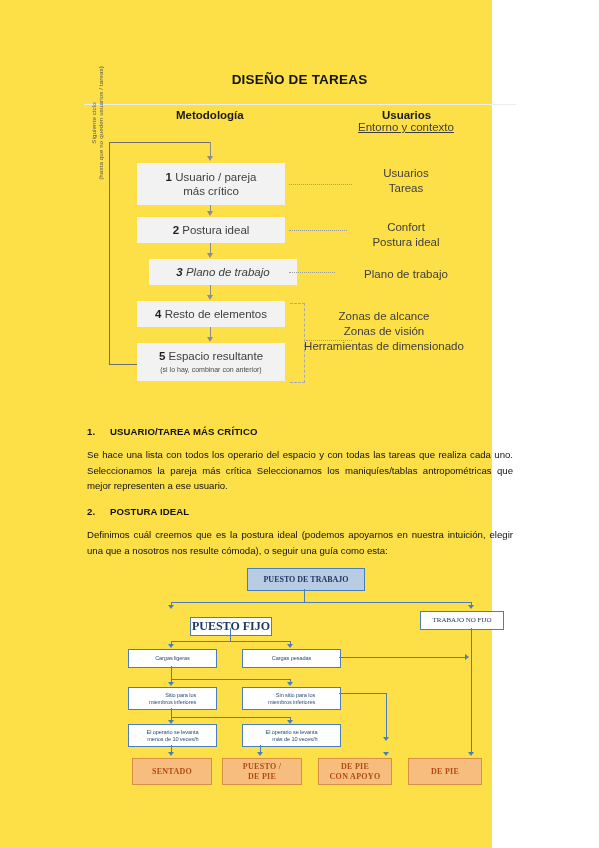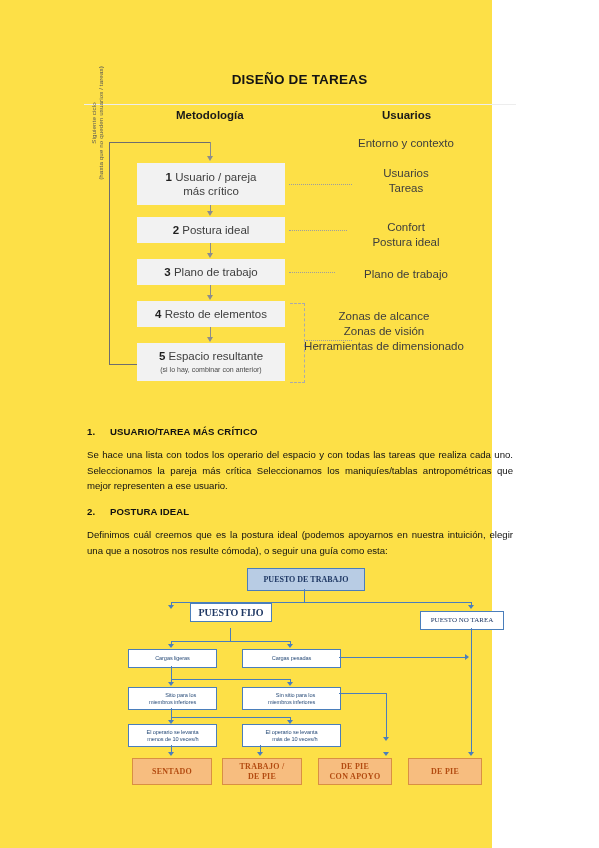--- a/index.html
+++ b/index.html
@@ -72,34 +72,34 @@
   }
   .fbox b { color: #1f1f1f; font-weight: bold; }
   .fbox .sub {
     font-size: 7px;
     color: #4a4a4a;
     margin-top: 2px;
   }
 
   .fb1 { left: 53px;  top: 63px;  width: 148px; height: 42px; }
   .fb2 { left: 53px;  top: 117px; width: 148px; height: 26px; }
-  .fb3 { left: 53px;  top: 159px; width: 148px; height: 26px; }
+  .fb3 { left: 65px;  top: 159px; width: 148px; height: 26px; font-style: italic; }
   .fb4 { left: 53px;  top: 201px; width: 148px; height: 26px; }
   .fb5 { left: 53px;  top: 243px; width: 148px; height: 38px; }
 
   
   .fact {
     position: absolute;
     color: #3d3d3d;
     font-size: 11.5px;
     text-align: center;
     line-height: 1.3;
     width: 220px;
   }
-  .fact.f0 { left: 212px; top: 36px; }
+  .fact.f0 { left: 212px; top: 20px; text-decoration: underline; }
   .fact.f1 { left: 212px; top: 66px; }
   .fact.f2 { left: 212px; top: 120px; }
   .fact.f3 { left: 212px; top: 167px; }
   .fact.f4 { left: 190px; top: 209px; }
 
   
   .vline { position: absolute; background: #8c8c8c; width: 1px; }
   .arrowhead {
     position: absolute;
     width: 0; height: 0;
@@ -336,22 +336,22 @@
     <div class="bl-v" style="left:304px; top:29px; height:13px;"></div>
 
     <div class="bl-h" style="left:171px; top:42px; width:300px;"></div>
 
     <div class="bl-v" style="left:171px; top:42px; height:5px;"></div>
     <div class="bl-arrow" style="left:168px; top:45px;"></div>
 
     <div class="bl-v" style="left:471px; top:42px; height:5px;"></div>
     <div class="bl-arrow" style="left:468px; top:45px;"></div>
 
-    <div class="bbox" style="left:190px; top:43px; width:80px; height:17px; font-size:10px; font-weight:bold;">PUESTO FIJO</div>
-    <div class="bbox" style="left:420px; top:51px; width:82px; height:17px; font-size:7px;">PUESTO NO TAREA</div>
+    <div class="bbox" style="left:190px; top:57px; width:80px; height:17px; font-size:12px; font-weight:bold;">PUESTO FIJO</div>
+    <div class="bbox" style="left:420px; top:51px; width:82px; height:17px; font-size:7px;">TRABAJO NO FIJO</div>
 
     <div class="bl-v" style="left:230px; top:68px; height:13px;"></div>
     <div class="bl-h" style="left:171px; top:81px; width:119px;"></div>
     <div class="bl-v" style="left:171px; top:81px; height:4px;"></div>
     <div class="bl-arrow" style="left:168px; top:84px;"></div>
     <div class="bl-v" style="left:290px; top:81px; height:4px;"></div>
     <div class="bl-arrow" style="left:287px; top:84px;"></div>
 
     <div class="bbox small" style="left:128px; top:89px; width:87px; height:17px;">Cargas ligeras</div>
     <div class="bbox small" style="left:242px; top:89px; width:97px; height:17px;">Cargas pesadas</div>
@@ -392,20 +392,20 @@
 
     <div class="bl-v" style="left:260px; top:185px; height:8px;"></div>
     <div class="bl-arrow" style="left:257px; top:192px;"></div>
 
     <div class="bl-arrow" style="left:383px; top:192px;"></div>
 
     <div class="bl-v" style="left:471px; top:68px; height:125px;"></div>
     <div class="bl-arrow" style="left:468px; top:192px;"></div>
 
     <div class="obox" style="left:132px; top:198px; width:78px; height:25px; white-space:pre-line;">SENTADO</div>
-    <div class="obox" style="left:222px; top:198px; width:78px; height:25px; white-space:pre-line;">TRABAJO /
+    <div class="obox" style="left:222px; top:198px; width:78px; height:25px; white-space:pre-line;">PUESTO /
 DE PIE</div>
     <div class="obox" style="left:318px; top:198px; width:72px; height:25px; white-space:pre-line;">DE PIE
 CON APOYO</div>
     <div class="obox" style="left:408px; top:198px; width:72px; height:25px; white-space:pre-line;">DE PIE</div>
   </div>
 
 </div>
 
 </body></html>

